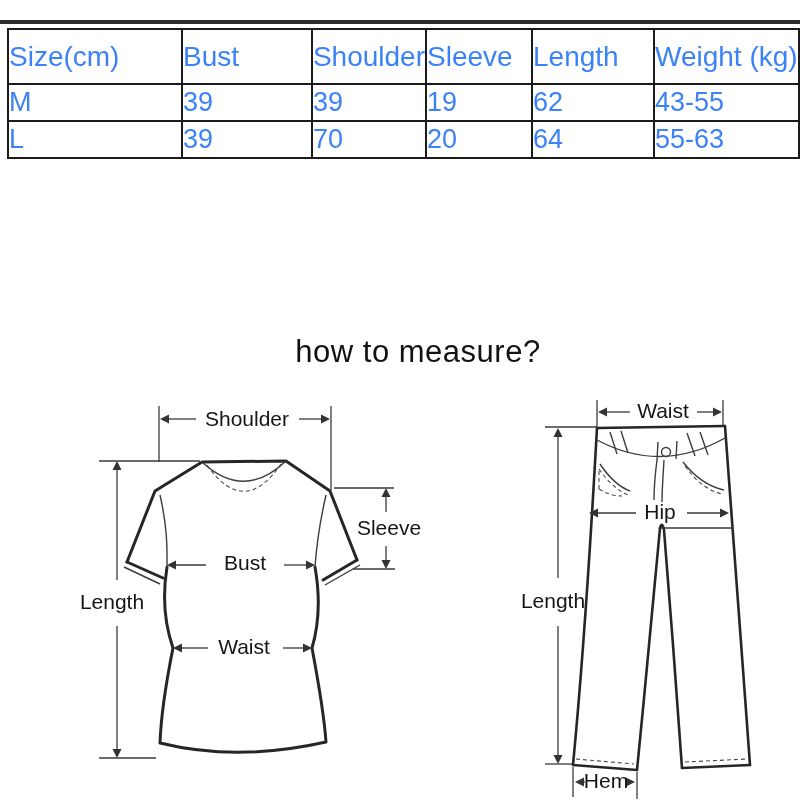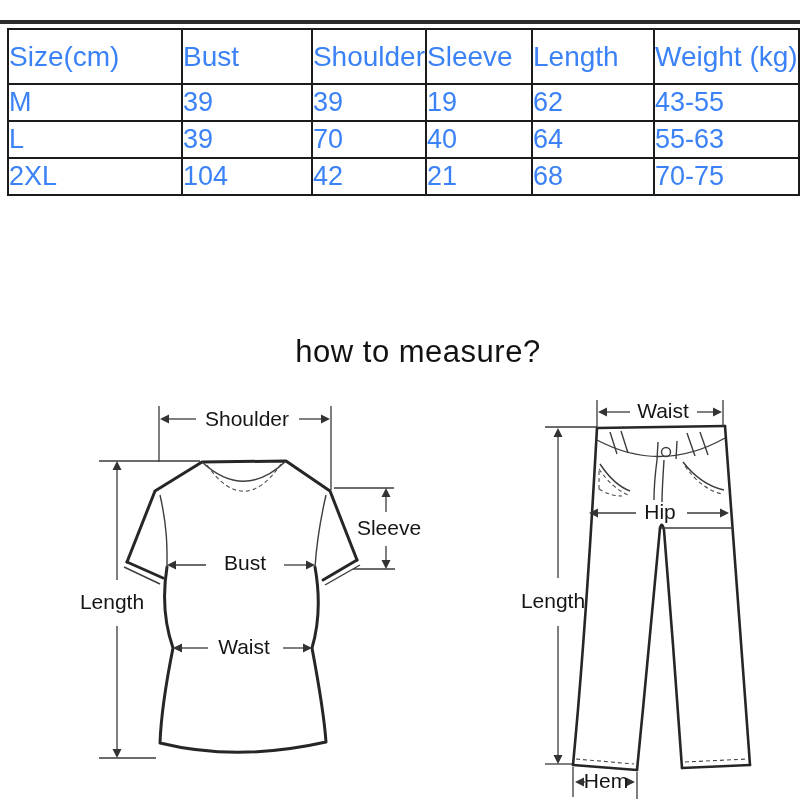--- a/index.html
+++ b/index.html
@@ -58,31 +58,23 @@
         <td>39</td>
         <td>39</td>
         <td>19</td>
         <td>62</td>
         <td>43-55</td>
       </tr>
       <tr>
         <td>L</td>
         <td>39</td>
         <td>70</td>
-        <td>40</td>
+        <td>20</td>
         <td>64</td>
         <td>55-63</td>
-      </tr>
-      <tr>
-        <td>2XL</td>
-        <td>104</td>
-        <td>42</td>
-        <td>21</td>
-        <td>68</td>
-        <td>70-75</td>
       </tr>
     </tbody>
 </table>
 
 <div class="heading">how to measure?</div>
 
 <svg class="diagram" width="800" height="420" viewBox="0 0 800 420" xmlns="http://www.w3.org/2000/svg">
 
   <g>
 

